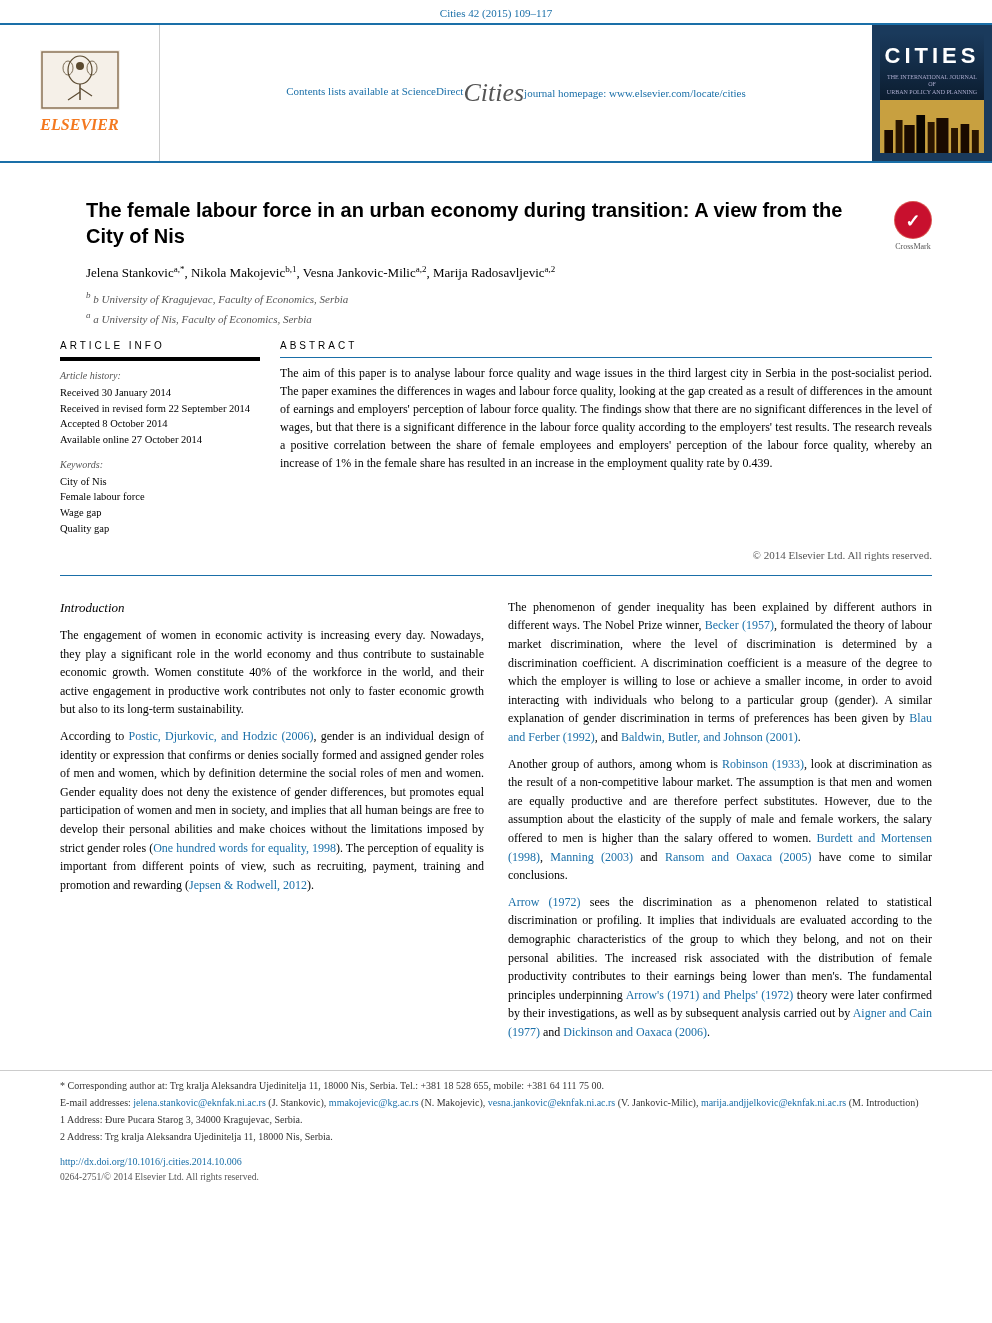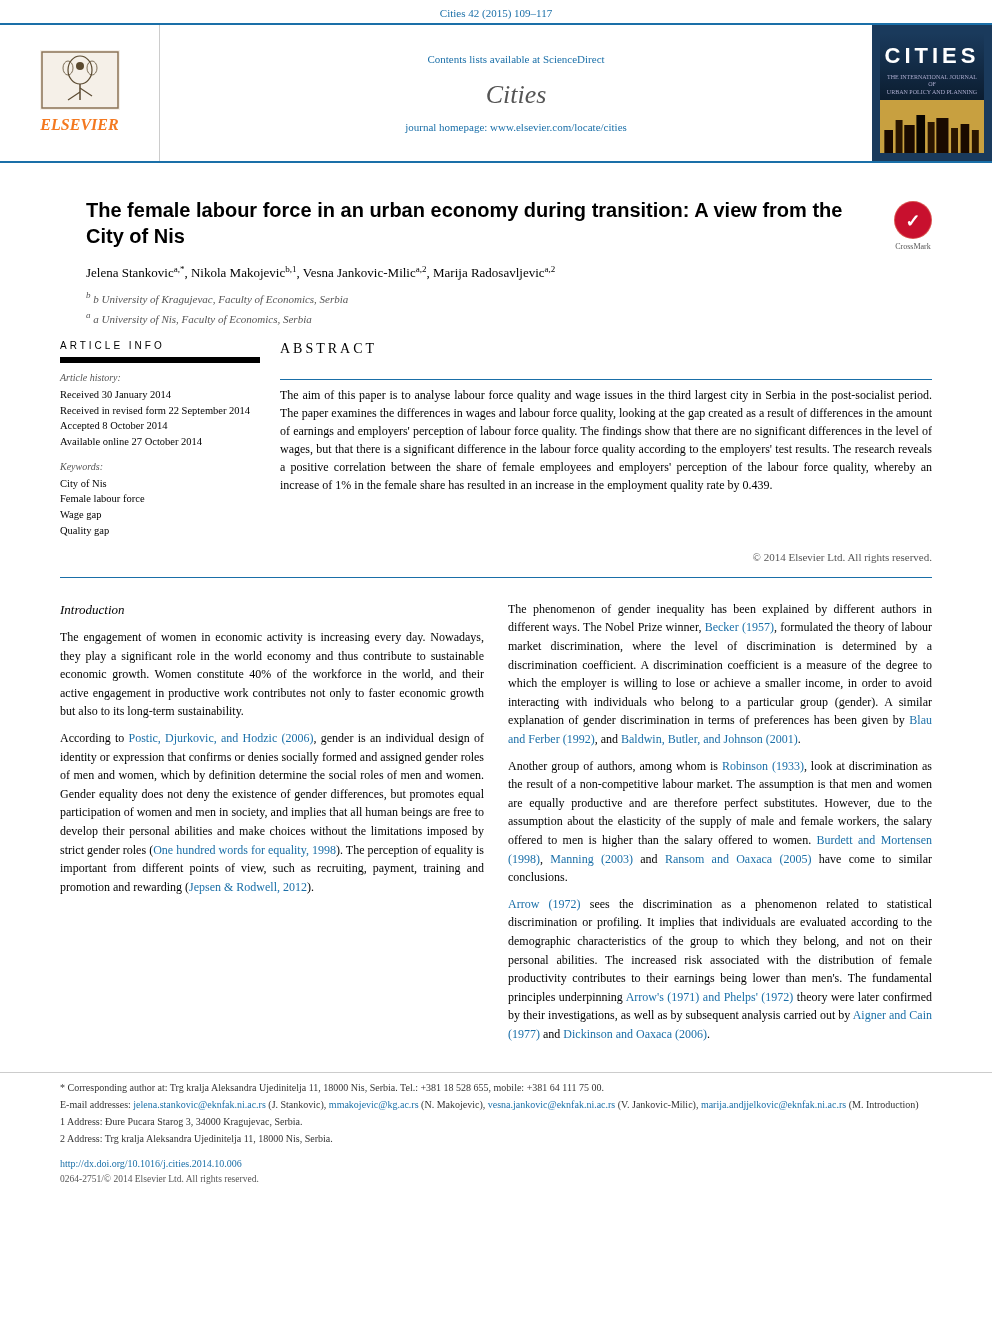--- a/index.html
+++ b/index.html
@@ -52,21 +52,20 @@
     .elsevier-text {
       font-size: 16px;
       color: #f47920;
       font-style: italic;
       font-weight: bold;
       margin-top: 4px;
     }
     .header-center {
       flex: 1;
       display: flex;
-      flex-direction: column;
       align-items: center;
       justify-content: center;
       padding: 10px;
     }
     .sciencedirect-link {
       font-size: 11px;
       color: #555;
       margin-bottom: 4px;
     }
     .sciencedirect-link span {
@@ -193,21 +192,21 @@
     .article-info {
       width: 200px;
       min-width: 200px;
     }
     .article-info-title {
       font-size: 10px;
       letter-spacing: 3px;
       color: #000;
       font-family: Arial, sans-serif;
       margin-bottom: 6px;
-      border-bottom: 6px solid #000000;
+      border-bottom: 4px solid #000000;
       padding-bottom: 4px;
     }
     .info-section-label {
       font-size: 10px;
       font-style: italic;
       color: #555;
       margin-bottom: 3px;
       margin-top: 8px;
     }
     .info-date {
@@ -220,27 +219,27 @@
     }
     .keyword-item {
       font-size: 10.5px;
       color: #000;
       margin-bottom: 1px;
     }
     .abstract-section {
       flex: 1;
     }
     .abstract-title {
-      font-size: 14px;
+      font-size: 10px;
       letter-spacing: 3px;
       color: #000;
-      font-family: Liberation Serif, serif;
+      font-family: Liberation Sans, sans-serif;
       margin-bottom: 6px;
       border-bottom: 1px solid #1a6fa8;
-      padding-bottom: 20px;
+      padding-bottom: 4px;
     }
     .abstract-text {
       font-size: 12px;
       line-height: 1.5;
       color: #000;
       text-align: justify;
     }
     .copyright {
       font-size: 11px;
       color: #555;

